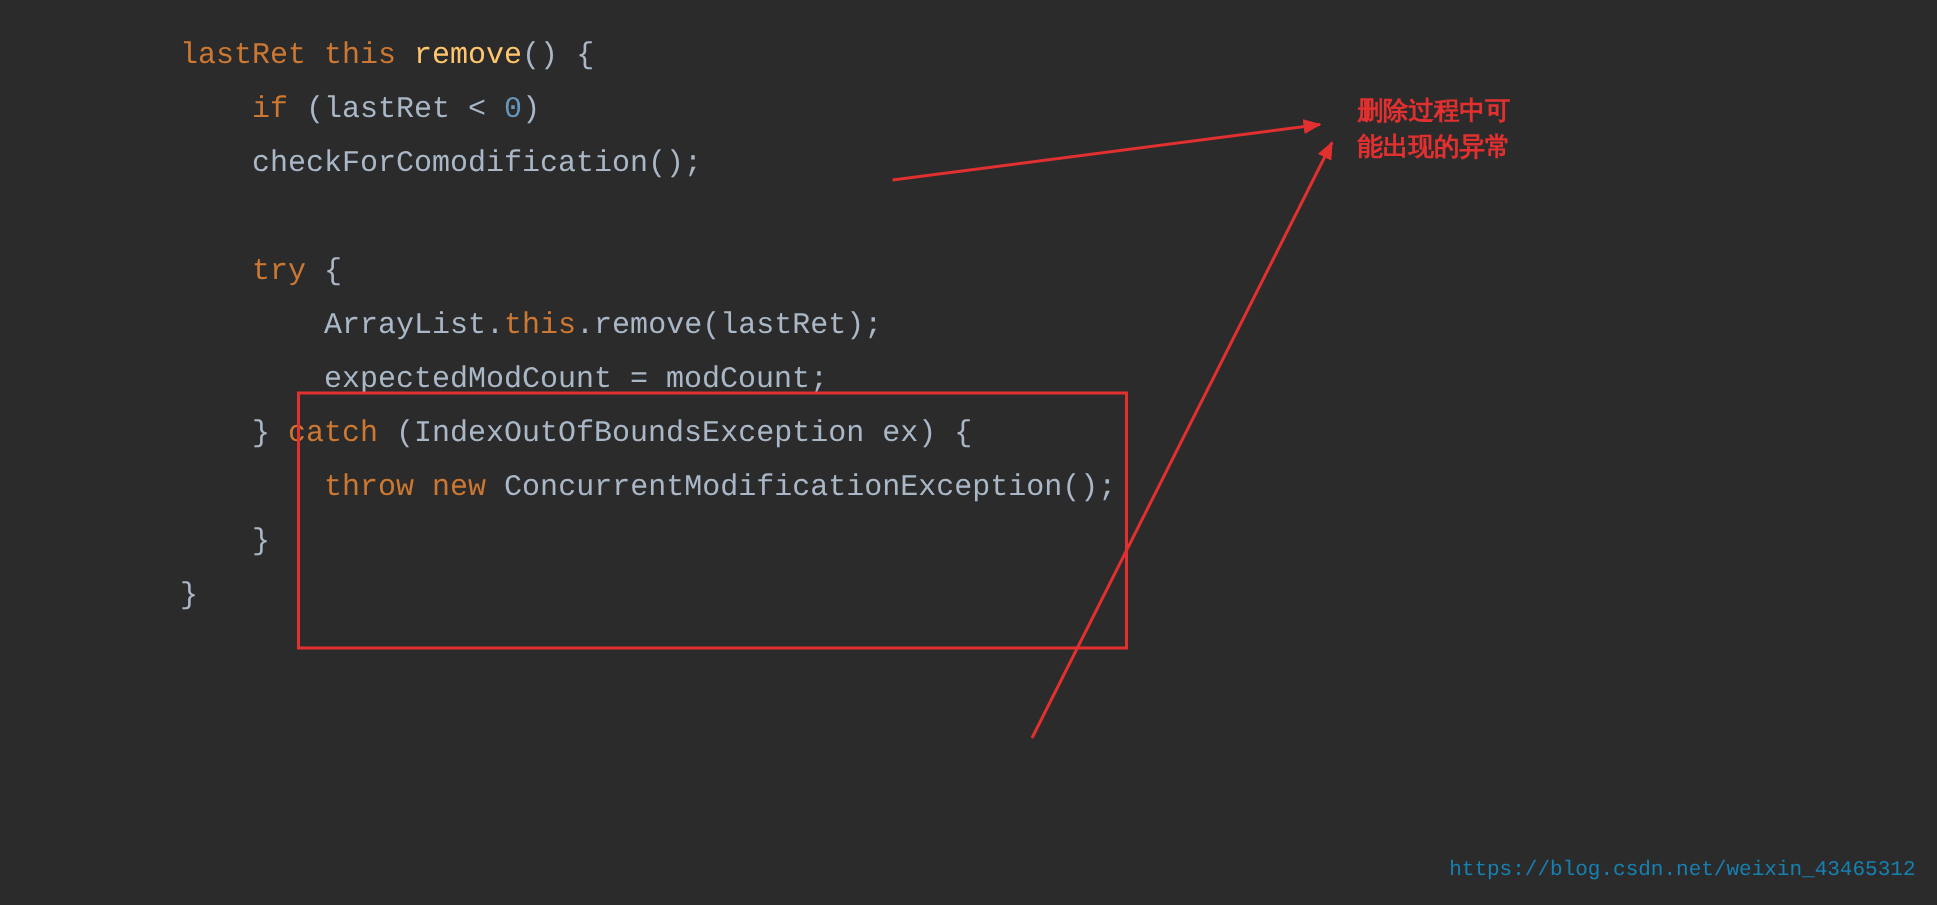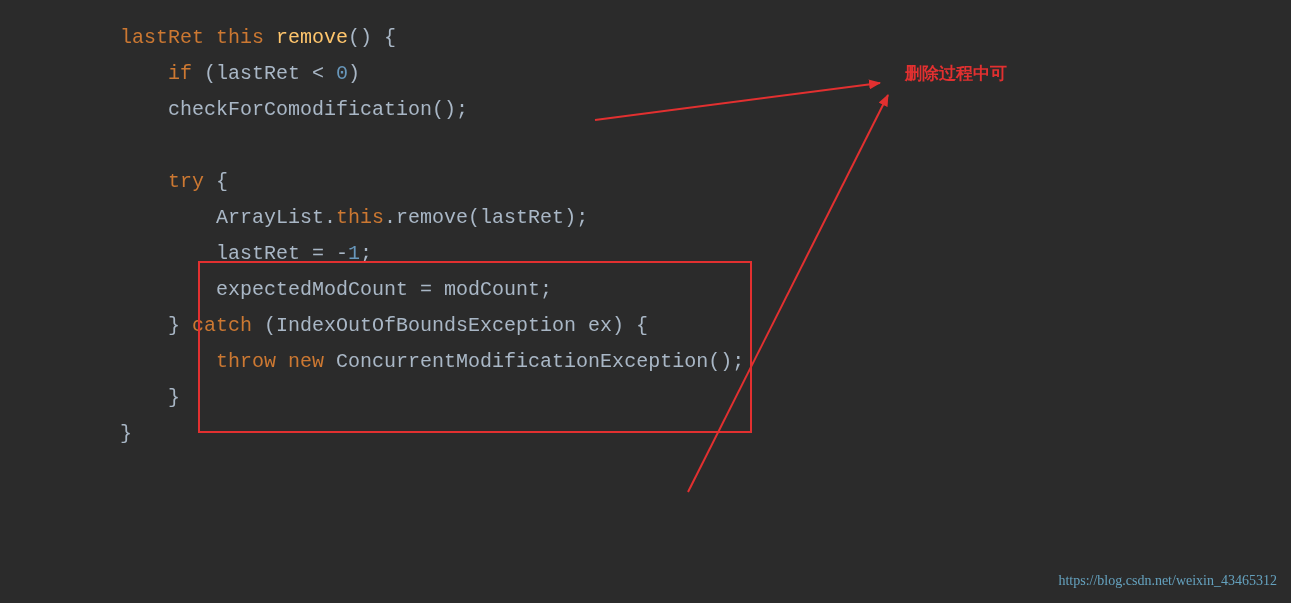--- a/index.html
+++ b/index.html
@@ -6,34 +6,33 @@
   body{font-family:"Consolas","Monaco","Courier New",monospace;font-size:20px;line-height:1.8;color:#a9b7c6}
   .pad{position:absolute;left:120px;top:20px}
   .line{white-space:pre}
   .kw{color:#cc7832}
   .fn{color:#ffc66d}
   .num{color:#6897bb}
   .id{color:#a9b7c6}
   .punc{color:#a9b7c6}
   .redbox{position:absolute;border:2px solid #e23030;z-index:5}
   .annot{position:absolute;color:#e23030;font-family:"Microsoft YaHei","PingFang SC",sans-serif;font-weight:700;font-size:17px;line-height:1.4;z-index:6}
-  .wm{position:absolute;right:14px;bottom:10px;color:#7dd3fc;font-family:Liberation Serif, serif;font-size:14px;opacity:.7}
+  .wm{position:absolute;right:14px;bottom:10px;color:#0ea5e9;font-family:Liberation Mono, monospace;font-size:14px;opacity:.7}
   svg.arrow{position:absolute;top:0;left:0;pointer-events:none;z-index:4}
 </style>
 </head>
 <body>
 
 <div class="pad">
 <div class="line"><span class="kw">lastRet</span> <span class="kw">this</span> <span class="fn">remove</span><span class="punc">() {</span></div>
 <div class="line">    <span class="kw">if</span><span class="punc"> (</span><span class="id">lastRet</span><span class="punc"> &lt; </span><span class="num">0</span><span class="punc">)</span></div>
 <div class="line">    <span class="id">checkForComodification</span><span class="punc">();</span></div>
 <div class="line"> </div>
 <div class="line">    <span class="kw">try</span><span class="punc"> {</span></div>
 <div class="line">        <span class="id">ArrayList.</span><span class="kw">this</span><span class="punc">.</span><span class="id">remove</span><span class="punc">(</span><span class="id">lastRet</span><span class="punc">);</span></div>
-<div class="line">        <span class="id">lastRet = -</span><span class="num">1</span><span class="punc">;</span></div>
 <div class="line">        <span class="id">expectedModCount = modCount;</span></div>
 <div class="line">    <span class="punc">} </span><span class="kw">catch</span><span class="id"> (IndexOutOfBoundsException ex) {</span></div>
 <div class="line">        <span class="kw">throw</span> <span class="kw">new</span> <span class="id">ConcurrentModificationException</span><span class="punc">();</span></div>
 <div class="line">    <span class="punc">}</span></div>
 <div class="line"><span class="punc">}</span></div>
 </div>
 
 <div class="redbox" style="left:198px;top:261px;width:550px;height:168px"></div>
 
 <svg class="arrow" width="1291" height="603">
@@ -41,15 +40,16 @@
     <marker id="ah" markerWidth="12" markerHeight="10" refX="11" refY="5" orient="auto" markerUnits="userSpaceOnUse">
       <path d="M0,0 L12,5 L0,10 Z" fill="#e23030"></path>
     </marker>
   </defs>
   <line x1="595" y1="120" x2="880" y2="83" stroke="#e23030" stroke-width="2" marker-end="url(#ah)"></line>
   <line x1="688" y1="492" x2="888" y2="95" stroke="#e23030" stroke-width="2" marker-end="url(#ah)"></line>
 </svg>
 
 <div class="annot" style="left:905px;top:62px">
   <div>删除过程中可</div>
+  <div>能出现的异常</div>
 </div>
 
 <div class="wm">https://blog.csdn.net/weixin_43465312</div>
 
 </body></html>

